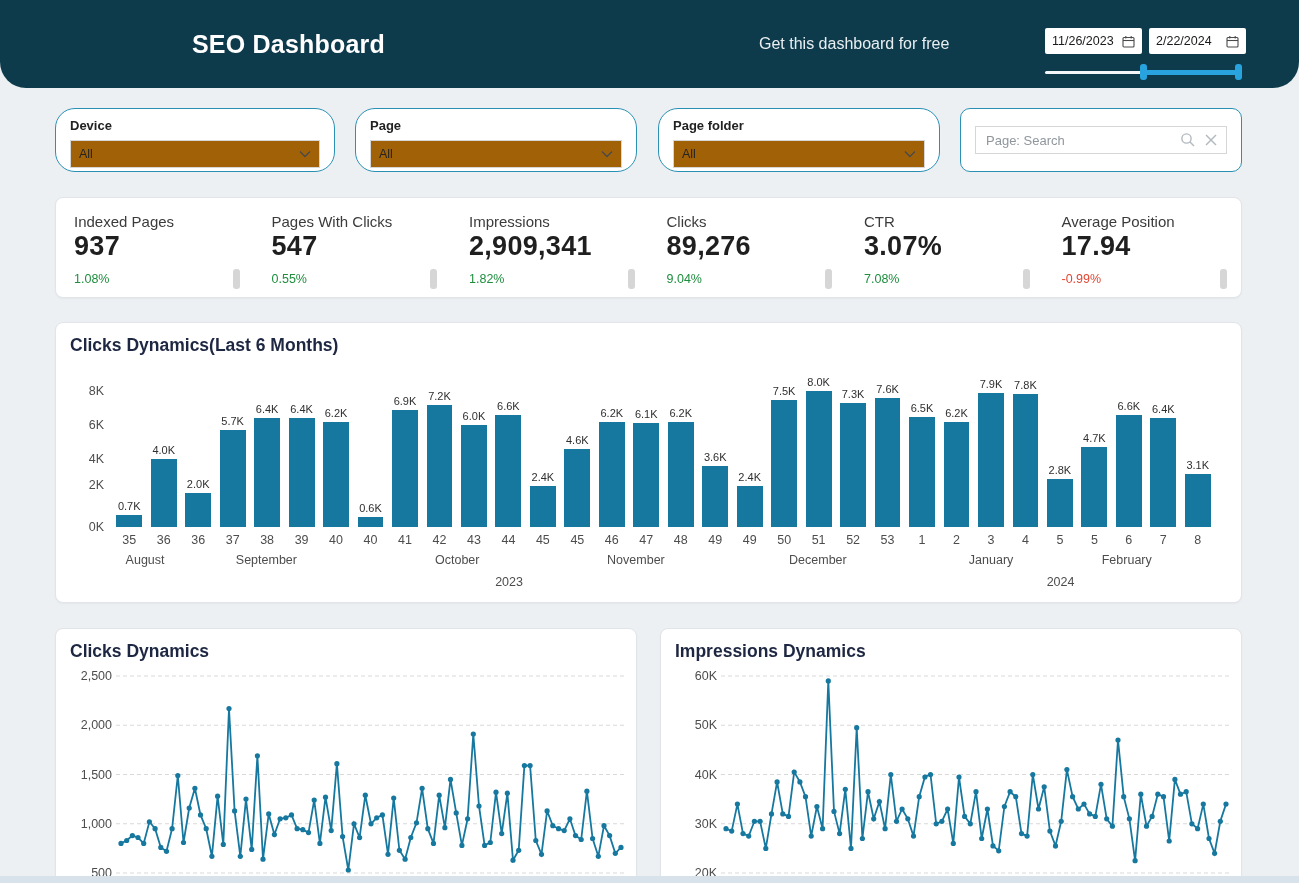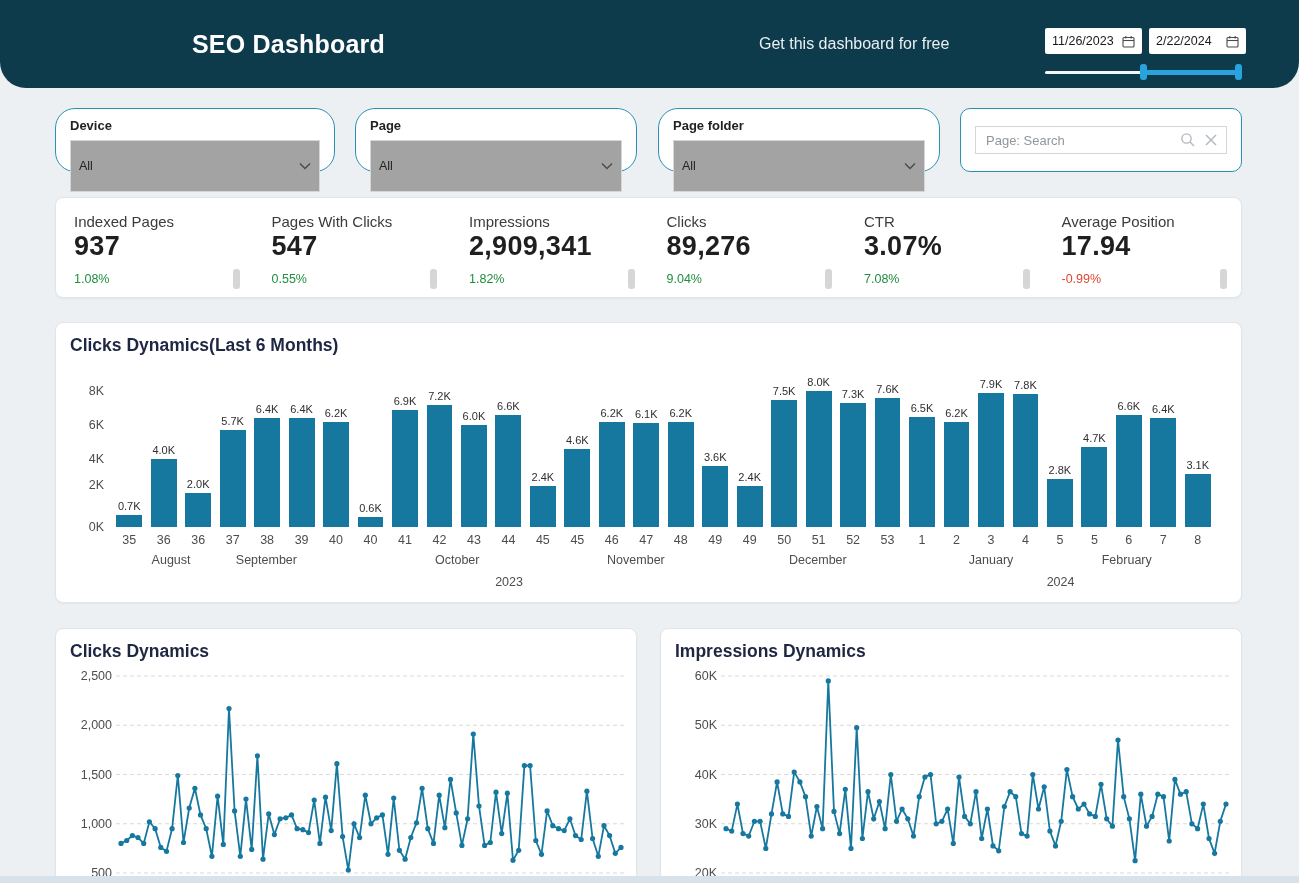--- a/index.html
+++ b/index.html
@@ -28,21 +28,21 @@
   .slider{position:absolute;left:1045px;top:64px;width:200px;height:16px;}
   .slider .track-left{position:absolute;left:0;top:7px;width:100px;height:3px;background:#f3f7f9;border-radius:2px;}
   .slider .track-sel{position:absolute;left:98px;top:6px;width:94px;height:5px;background:#29a3de;border-radius:2px;}
   .slider .handle{position:absolute;top:0;width:7px;height:16px;border-radius:3px;background:#29a3de;cursor:ew-resize;}
 
   
   .filter-card{position:absolute;top:108px;height:64px;background:#fff;border:1.5px solid #2a91b5;
     border-radius:20px;box-sizing:border-box;padding:9px 14px;}
   .filter-label{font-size:13px;font-weight:700;color:#222;margin-bottom:7px;}
   .filter-select{height:26px;border:1px solid #d6d6d6;display:flex;align-items:center;justify-content:space-between;
-    padding:12px 8px;cursor:pointer;background:#a3a3a3;gap:28px;}
+    padding:0 8px;cursor:pointer;background:#a16207;gap:28px;}
   .filter-select .val{font-size:12.5px;color:#252423;}
   .search-card{position:absolute;left:960px;top:108px;width:282px;height:64px;background:#fff;
     border:1.5px solid #2a91b5;border-radius:10px;box-sizing:border-box;padding:17px 14px;}
   .search-row{height:28px;border:1px solid #d6d6d6;display:flex;align-items:center;padding:0 8px;box-sizing:border-box;}
   .search-row input{flex:1;border:none;outline:none;font-size:13px;color:#444;background:transparent;
     font-family:"Liberation Sans",sans-serif;}
   .search-row input::placeholder{color:#8f969c;}
   .search-icons{display:flex;align-items:center;gap:8px;}
 
   
@@ -393,21 +393,21 @@
       <span>2</span>
       <span>3</span>
       <span>4</span>
       <span>5</span>
       <span>5</span>
       <span>6</span>
       <span>7</span>
       <span>8</span>
     </div>
   <div class="bar-months">
-      <span style="left: 3%; margin-left: 26px;">August</span>
+      <span style="left: 3%;">August</span>
       <span style="left: 14%;">September</span>
       <span style="left: 31.3%;">October</span>
       <span style="left: 47.5%;">November</span>
       <span style="left: 64%;">December</span>
       <span style="left: 79.7%;">January</span>
       <span style="left: 92%;">February</span>
     </div>
   <div class="bar-years">
       <span style="left: 36%;">2023</span>
       <span style="left: 86%;">2024</span>

